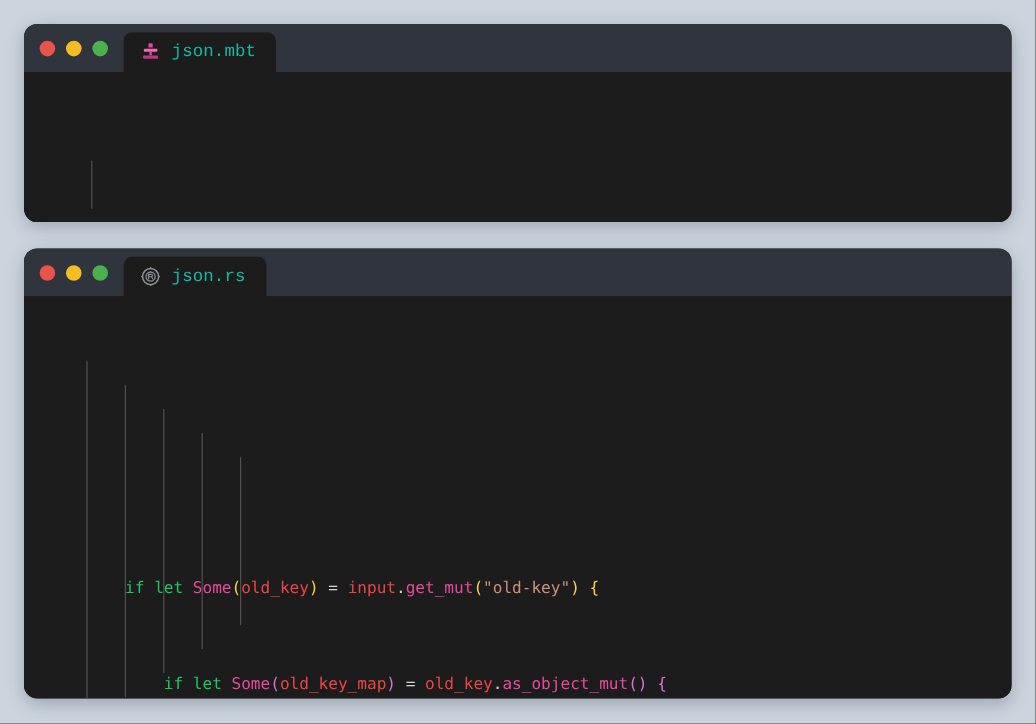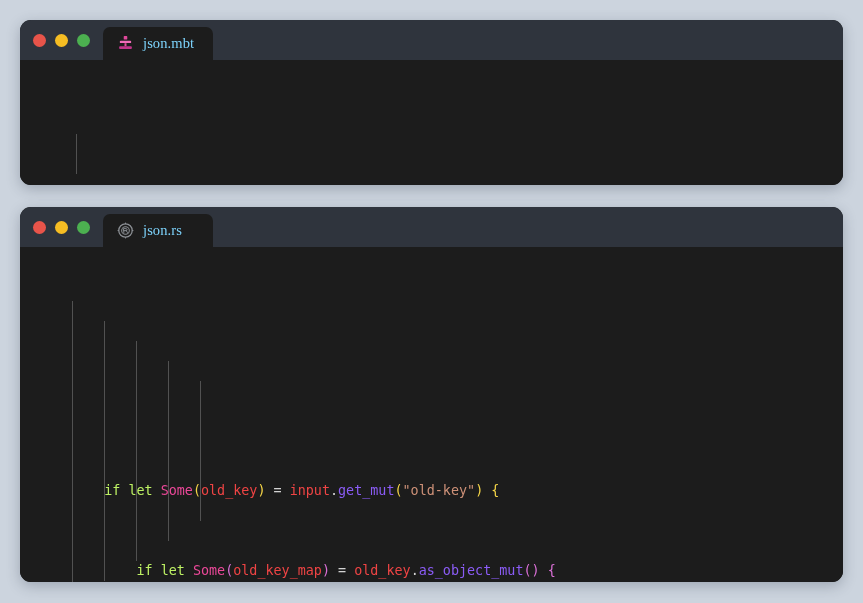--- a/index.html
+++ b/index.html
@@ -67,23 +67,23 @@
     height: 33px;
     background: #1c1c1c;
     border-radius: 7px 7px 0 0;
     display: flex;
     align-items: center;
     gap: 9px;
     padding: 0 17px 0 14px;
     min-width: 110px;
   }
   .tab-label {
-    color: #7dd3fc;
+    color: #14b8a6;
     font-size: 14.5px;
-    font-family: Liberation Serif, serif;
+    font-family: Liberation Mono, monospace;
     letter-spacing: 0.1px;
     white-space: nowrap;
   }
   .tab-icon { width: 17px; height: 17px; display: block; flex: none; }
 
   
   .code {
     position: relative;
     background: #1c1c1c;
     font-family: "DejaVu Sans Mono", "Liberation Mono", monospace;
@@ -99,23 +99,23 @@
 
   
   .guide {
     position: absolute;
     width: 1px;
     background: #515151;
     pointer-events: none;
   }
 
   
-  .t-kw       { color: #bef264; }   
+  .t-kw       { color: #22c55e; }   
   .t-str      { color: #ce9178; }   
-  .t-fn       { color: #8b5cf6; }   
+  .t-fn       { color: #ec4899; }   
   .t-var      { color: #ef4444; }   
   .t-type     { color: #ec4899; }   
   .t-plain    { color: #d4d4d4; }
   .b-yellow   { color: #f5d547; }
   .b-pink     { color: #da70d6; }
 
   #w-mbt .code { padding: 14px 0 24px 0; }
   #w-rs  .code { padding: 14px 0 20px 0; }
 </style>
 </head>

